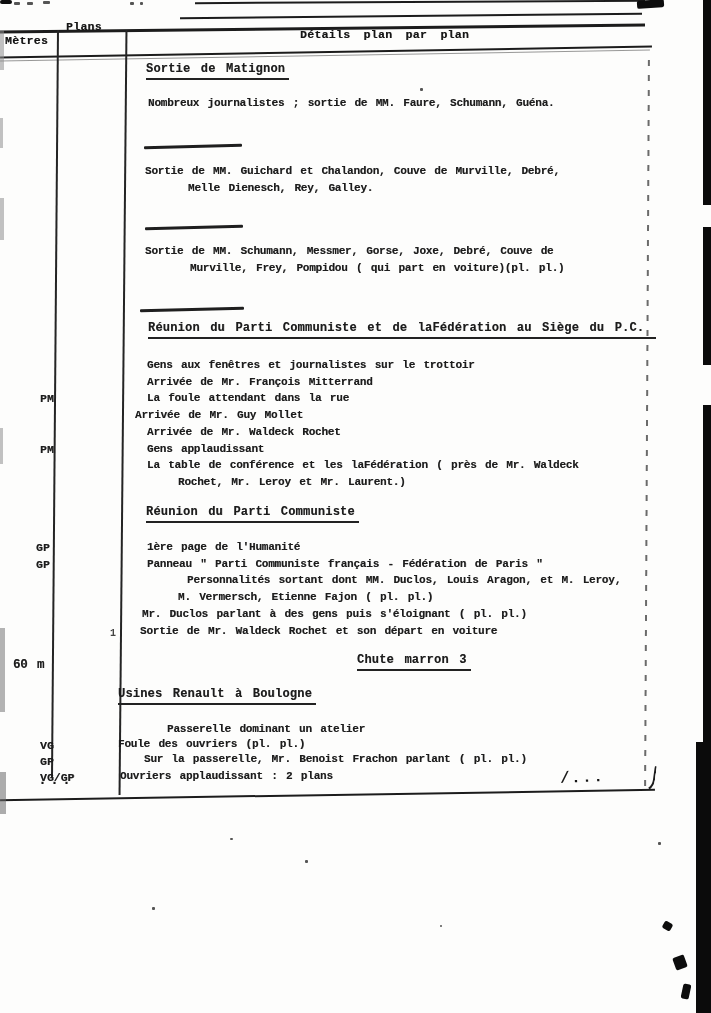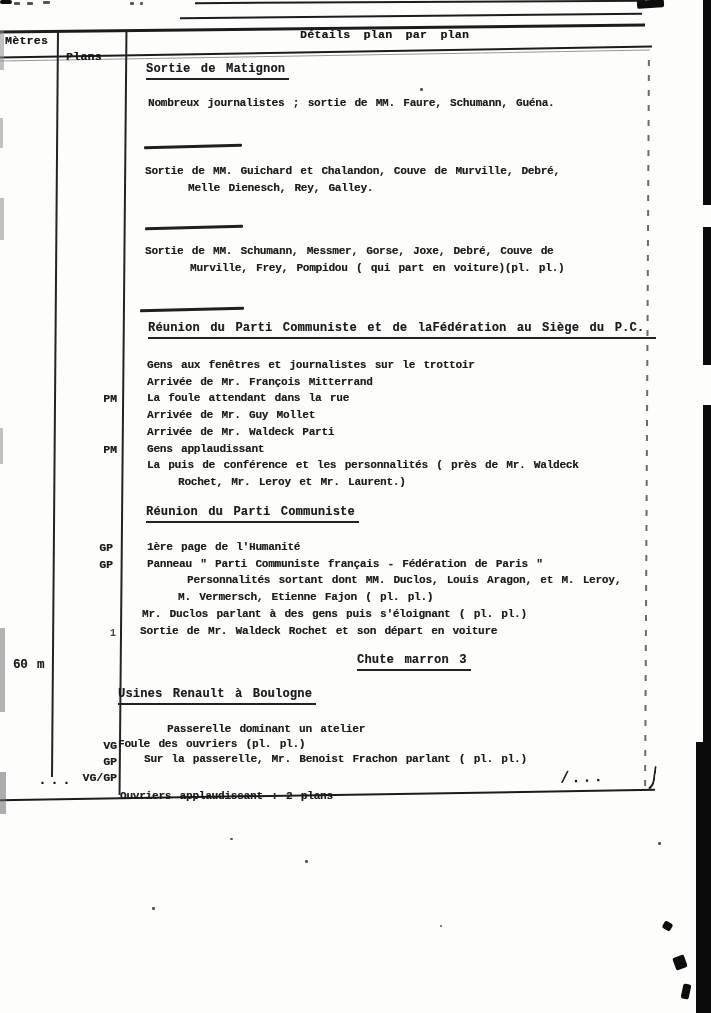--- a/index.html
+++ b/index.html
@@ -36,21 +36,21 @@
     font-size:11.5px;
     font-weight:700;
     letter-spacing:0.3px;
     white-space:nowrap;
     color:#151515;
     text-shadow:0.3px 0.3px 0.4px rgba(10,10,10,0.5);
   }
   .plan-label{
     position:absolute;
     left:40px;width:77px;
-    text-align:right;
+    text-align:left;
     font-size:11.5px;line-height:13px;
     font-weight:700;
     color:#1c1c1c;
     text-shadow:0.3px 0.3px 0.4px rgba(10,10,10,0.5);
   }
   
   .hline{position:absolute;background:#1c1c1c;height:2px;}
   .vline{position:absolute;background:#242424;width:2px;}
   .sep{position:absolute;background:#1f1f1f;height:3px;width:98px;border-radius:1px;transform:rotate(-1.5deg);}
   .dashedv{
@@ -72,61 +72,61 @@
 <div class="hline abs" style="left:0;top:27px;width:645px;height:3px;transform:rotate(-0.6deg);"></div>
 <div class="hline abs" style="left:0;top:51px;width:652px;transform:rotate(-0.95deg);"></div>
 <div class="hline abs" style="left:0;top:55px;width:650px;height:1px;opacity:.45;transform:rotate(-0.95deg);"></div>
 <div class="vline" style="left:54px;top:30px;height:747px;transform:rotate(0.46deg);"></div>
 <div class="vline" style="left:122px;top:30px;height:765px;transform:rotate(0.52deg);"></div>
 <div class="dashedv" style="left:646px;top:60px;height:730px;transform:rotate(0.3deg);"></div>
 <div class="hline" style="left:0;top:794px;width:655px;height:2px;transform:rotate(-0.9deg);"></div>
 <div class="abs" style="left:638px;top:765px;width:15px;height:26px;border-right:2px solid #1c1c1c;border-bottom:2px solid transparent;border-bottom-right-radius:14px;transform:rotate(8deg);"></div>
 
 <div class="col-head" style="left:5px;top:34px;">Mètres</div>
-<div class="col-head" style="left:66px;top:50px;">Plans</div>
+<div class="col-head" style="left:66px;top:20px;">Plans</div>
 <div class="col-head" style="left:300px;top:28px;word-spacing:6px;">Détails plan par plan</div>
 
 <div class="sep" style="left:144px;top:145px;"></div>
 <div class="sep" style="left:145px;top:226px;"></div>
 <div class="sep" style="left:140px;top:308px;width:104px;"></div>
 
 <div class="row heading" style="left:146px;top:63px;">Sortie de Matignon</div>
 <div class="row" style="left:148px;top:97px;">Nombreux journalistes ; sortie de MM. Faure, Schumann, Guéna.</div>
 
 <div class="row" style="left:145px;top:165px;">Sortie de MM. Guichard et Chalandon, Couve de Murville, Debré,</div>
 <div class="row" style="left:188px;top:182px;">Melle Dienesch, Rey, Galley.</div>
 
 <div class="row" style="left:145px;top:245px;">Sortie de MM. Schumann, Messmer, Gorse, Joxe, Debré, Couve de</div>
 <div class="row" style="left:190px;top:262px;">Murville, Frey, Pompidou ( qui part en voiture)(pl. pl.)</div>
 
 <div class="row heading" style="left:148px;top:322px;padding-right:12px;">Réunion du Parti Communiste et de laFédération au Siège du P.C.</div>
 <div class="row" style="left:147px;top:359px;">Gens aux fenêtres et journalistes sur le trottoir</div>
 <div class="row" style="left:147px;top:376px;">Arrivée de Mr. François Mitterrand</div>
 <div class="row" style="left:147px;top:392px;">La foule attendant dans la rue</div>
-<div class="row" style="left:147px;top:409px;">Arrivée de Mr. Guy Mollet</div>
-<div class="row" style="left:147px;top:426px;">Arrivée de Mr. Waldeck Parti</div>
+<div class="row" style="left:135px;top:409px;">Arrivée de Mr. Guy Mollet</div>
+<div class="row" style="left:147px;top:426px;">Arrivée de Mr. Waldeck Rochet</div>
 <div class="row" style="left:147px;top:443px;">Gens applaudissant</div>
-<div class="row" style="left:147px;top:459px;">La puis de conférence et les personnalités ( près de Mr. Waldeck</div>
+<div class="row" style="left:147px;top:459px;">La table de conférence et les laFédération ( près de Mr. Waldeck</div>
 <div class="row" style="left:178px;top:476px;">Rochet, Mr. Leroy et Mr. Laurent.)</div>
 
 <div class="row heading" style="left:146px;top:506px;text-align:center;">Réunion du Parti Communiste</div>
 <div class="row" style="left:147px;top:541px;">1ère page de l'Humanité</div>
 <div class="row" style="left:147px;top:558px;">Panneau " Parti Communiste français - Fédération de Paris "</div>
 <div class="row" style="left:147px;top:574px;padding-left:40px;">Personnalités sortant dont MM. Duclos, Louis Aragon, et M. Leroy,</div>
 <div class="row" style="left:178px;top:591px;">M. Vermersch, Etienne Fajon ( pl. pl.)</div>
 <div class="row" style="left:142px;top:608px;">Mr. Duclos parlant à des gens puis s'éloignant ( pl. pl.)</div>
 <div class="row" style="left:140px;top:625px;">Sortie de Mr. Waldeck Rochet et son départ en voiture</div>
 
 <div class="row heading" style="left:357px;top:654px;">Chute marron 3</div>
 
 <div class="row heading" style="left:118px;top:688px;">Usines Renault à Boulogne</div>
 <div class="row" style="left:119px;top:723px;margin-left:48px;">Passerelle dominant un atelier</div>
 <div class="row" style="left:118px;top:738px;">Foule des ouvriers (pl. pl.)</div>
 <div class="row" style="left:120px;top:753px;margin-left:24px;">Sur la passerelle, Mr. Benoist Frachon parlant ( pl. pl.)</div>
-<div class="row" style="left:120px;top:770px;margin-top:20px;">Ouvriers applaudissant : 2 plans</div>
+<div class="row" style="left:120px;top:770px;">Ouvriers applaudissant : 2 plans</div>
 
 <div class="plan-label" style="top:392px;">PM</div>
 <div class="plan-label" style="top:443px;">PM</div>
 <div class="plan-label" style="top:541px;left:36px;">GP</div>
 <div class="plan-label" style="top:558px;left:36px;">GP</div>
 <div class="plan-label" style="top:739px;">VG</div>
 <div class="plan-label" style="top:755px;">GP</div>
 <div class="plan-label" style="top:771px;left:40px;font-family:Liberation Mono, monospace;">VG/GP</div>
 
 <div class="row" style="left:13px;top:659px;font-size:12.5px;">60 m</div>

